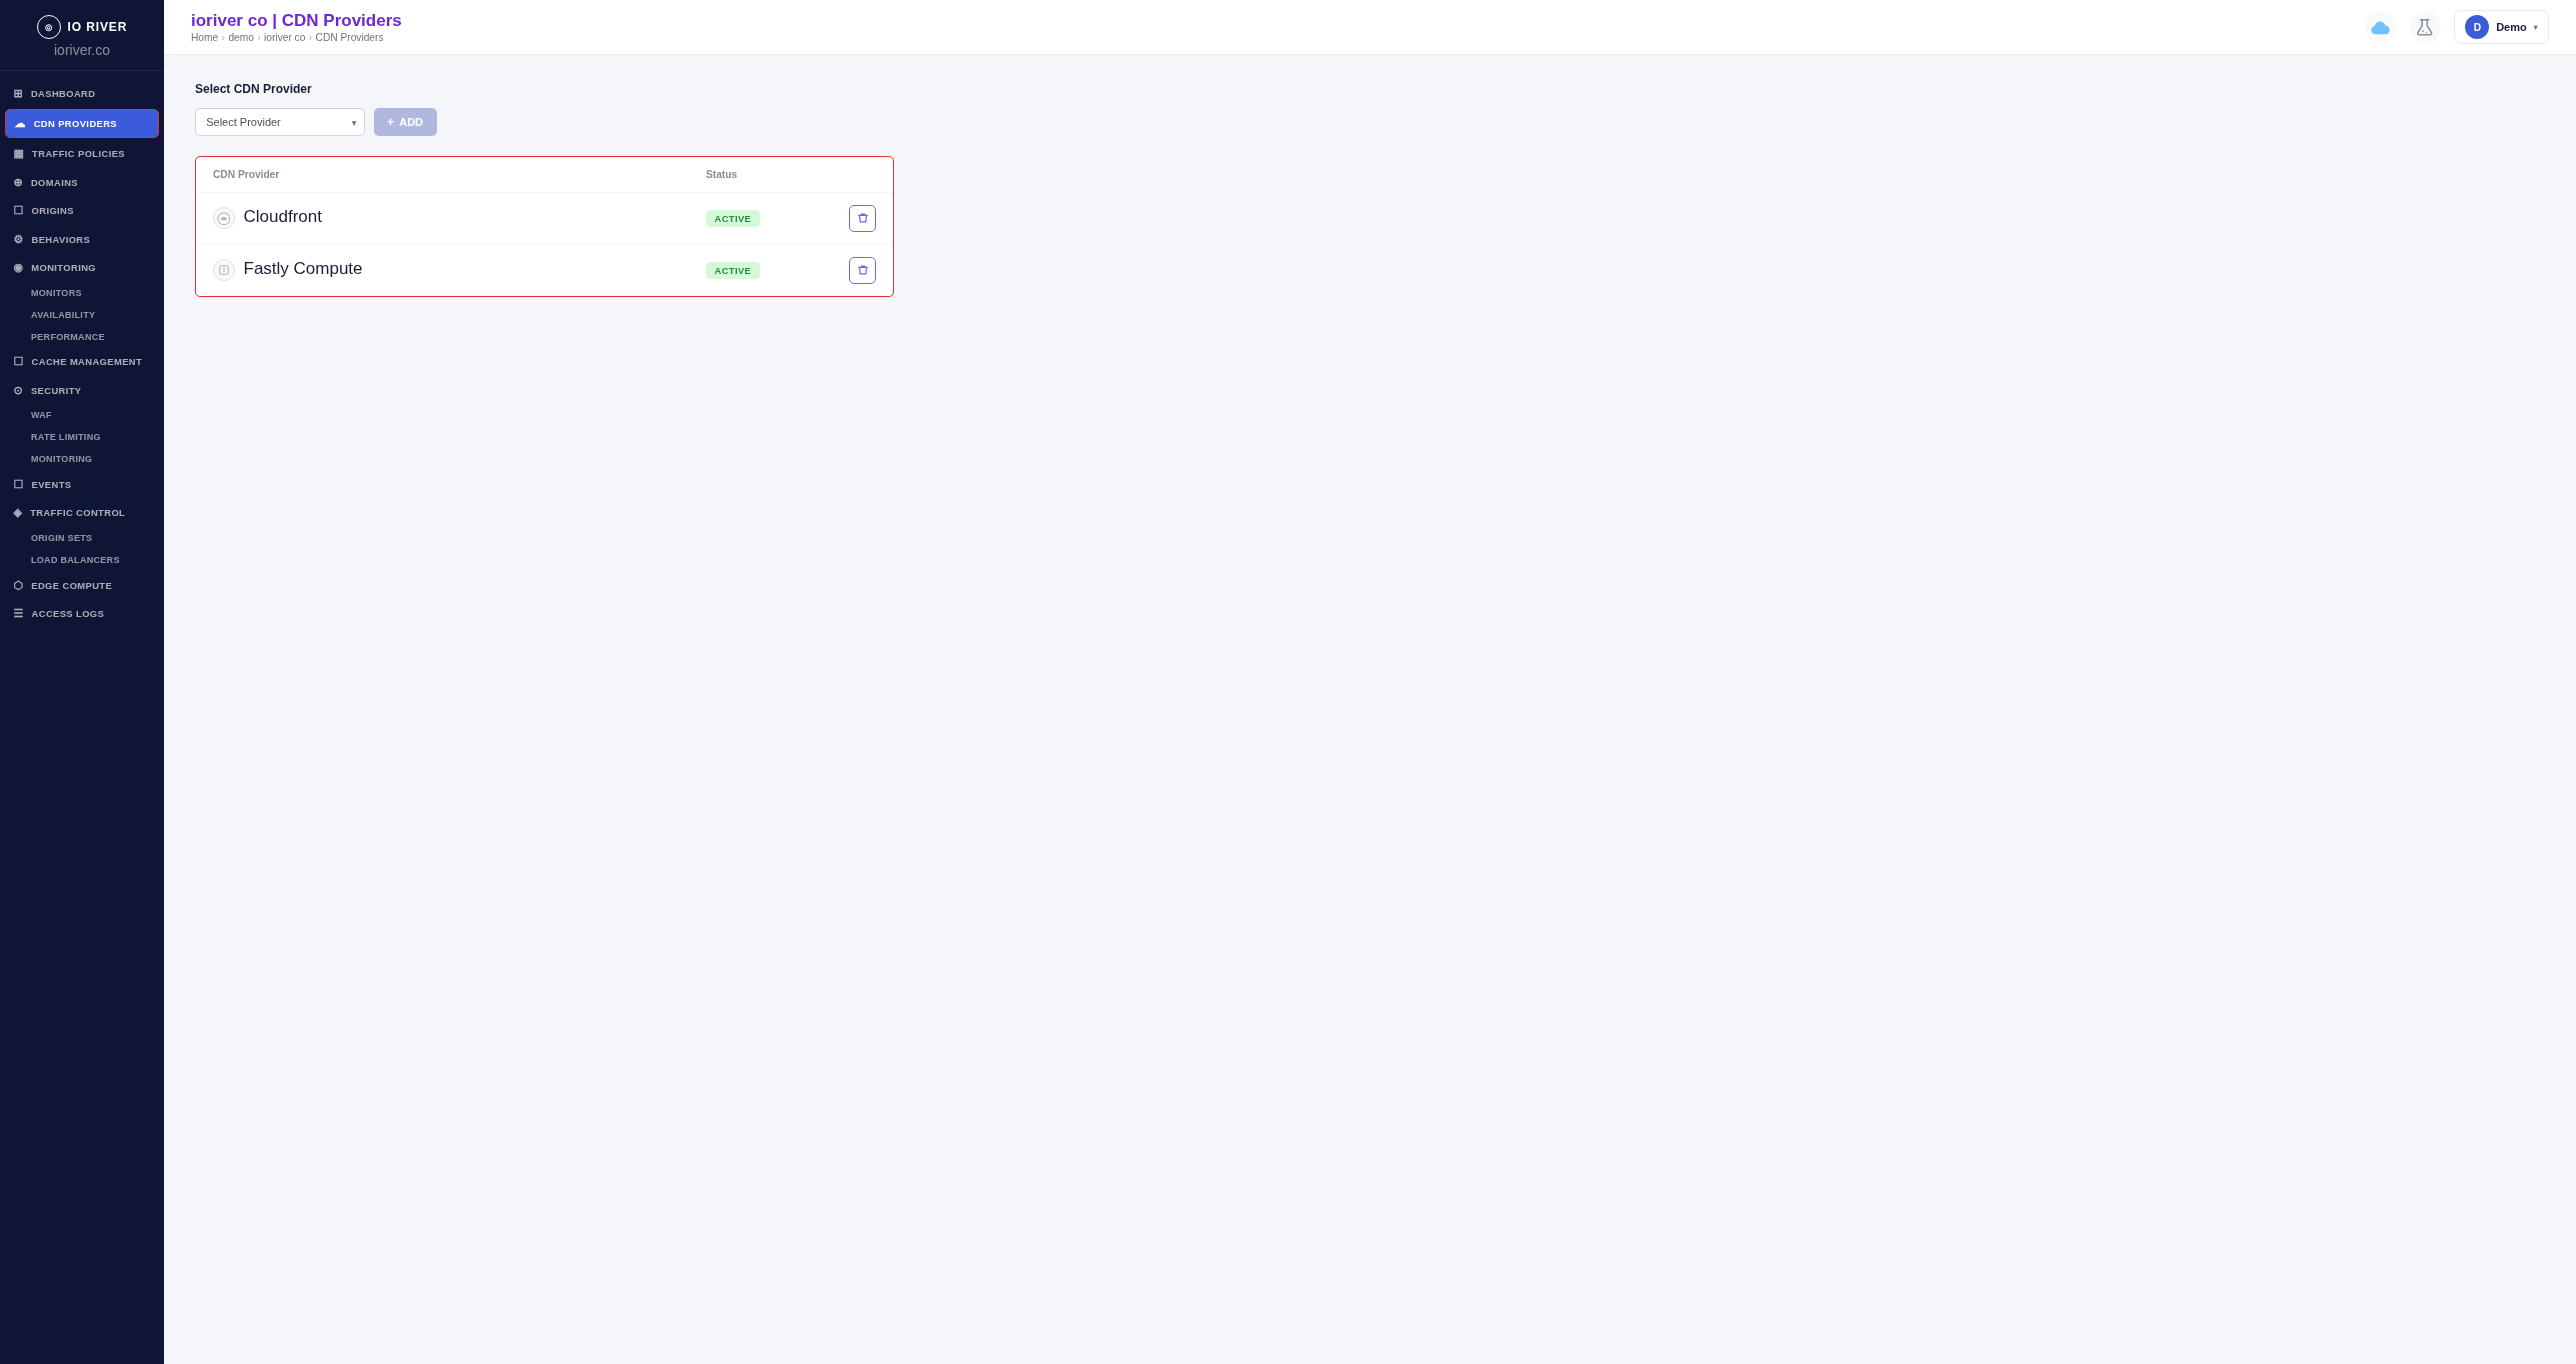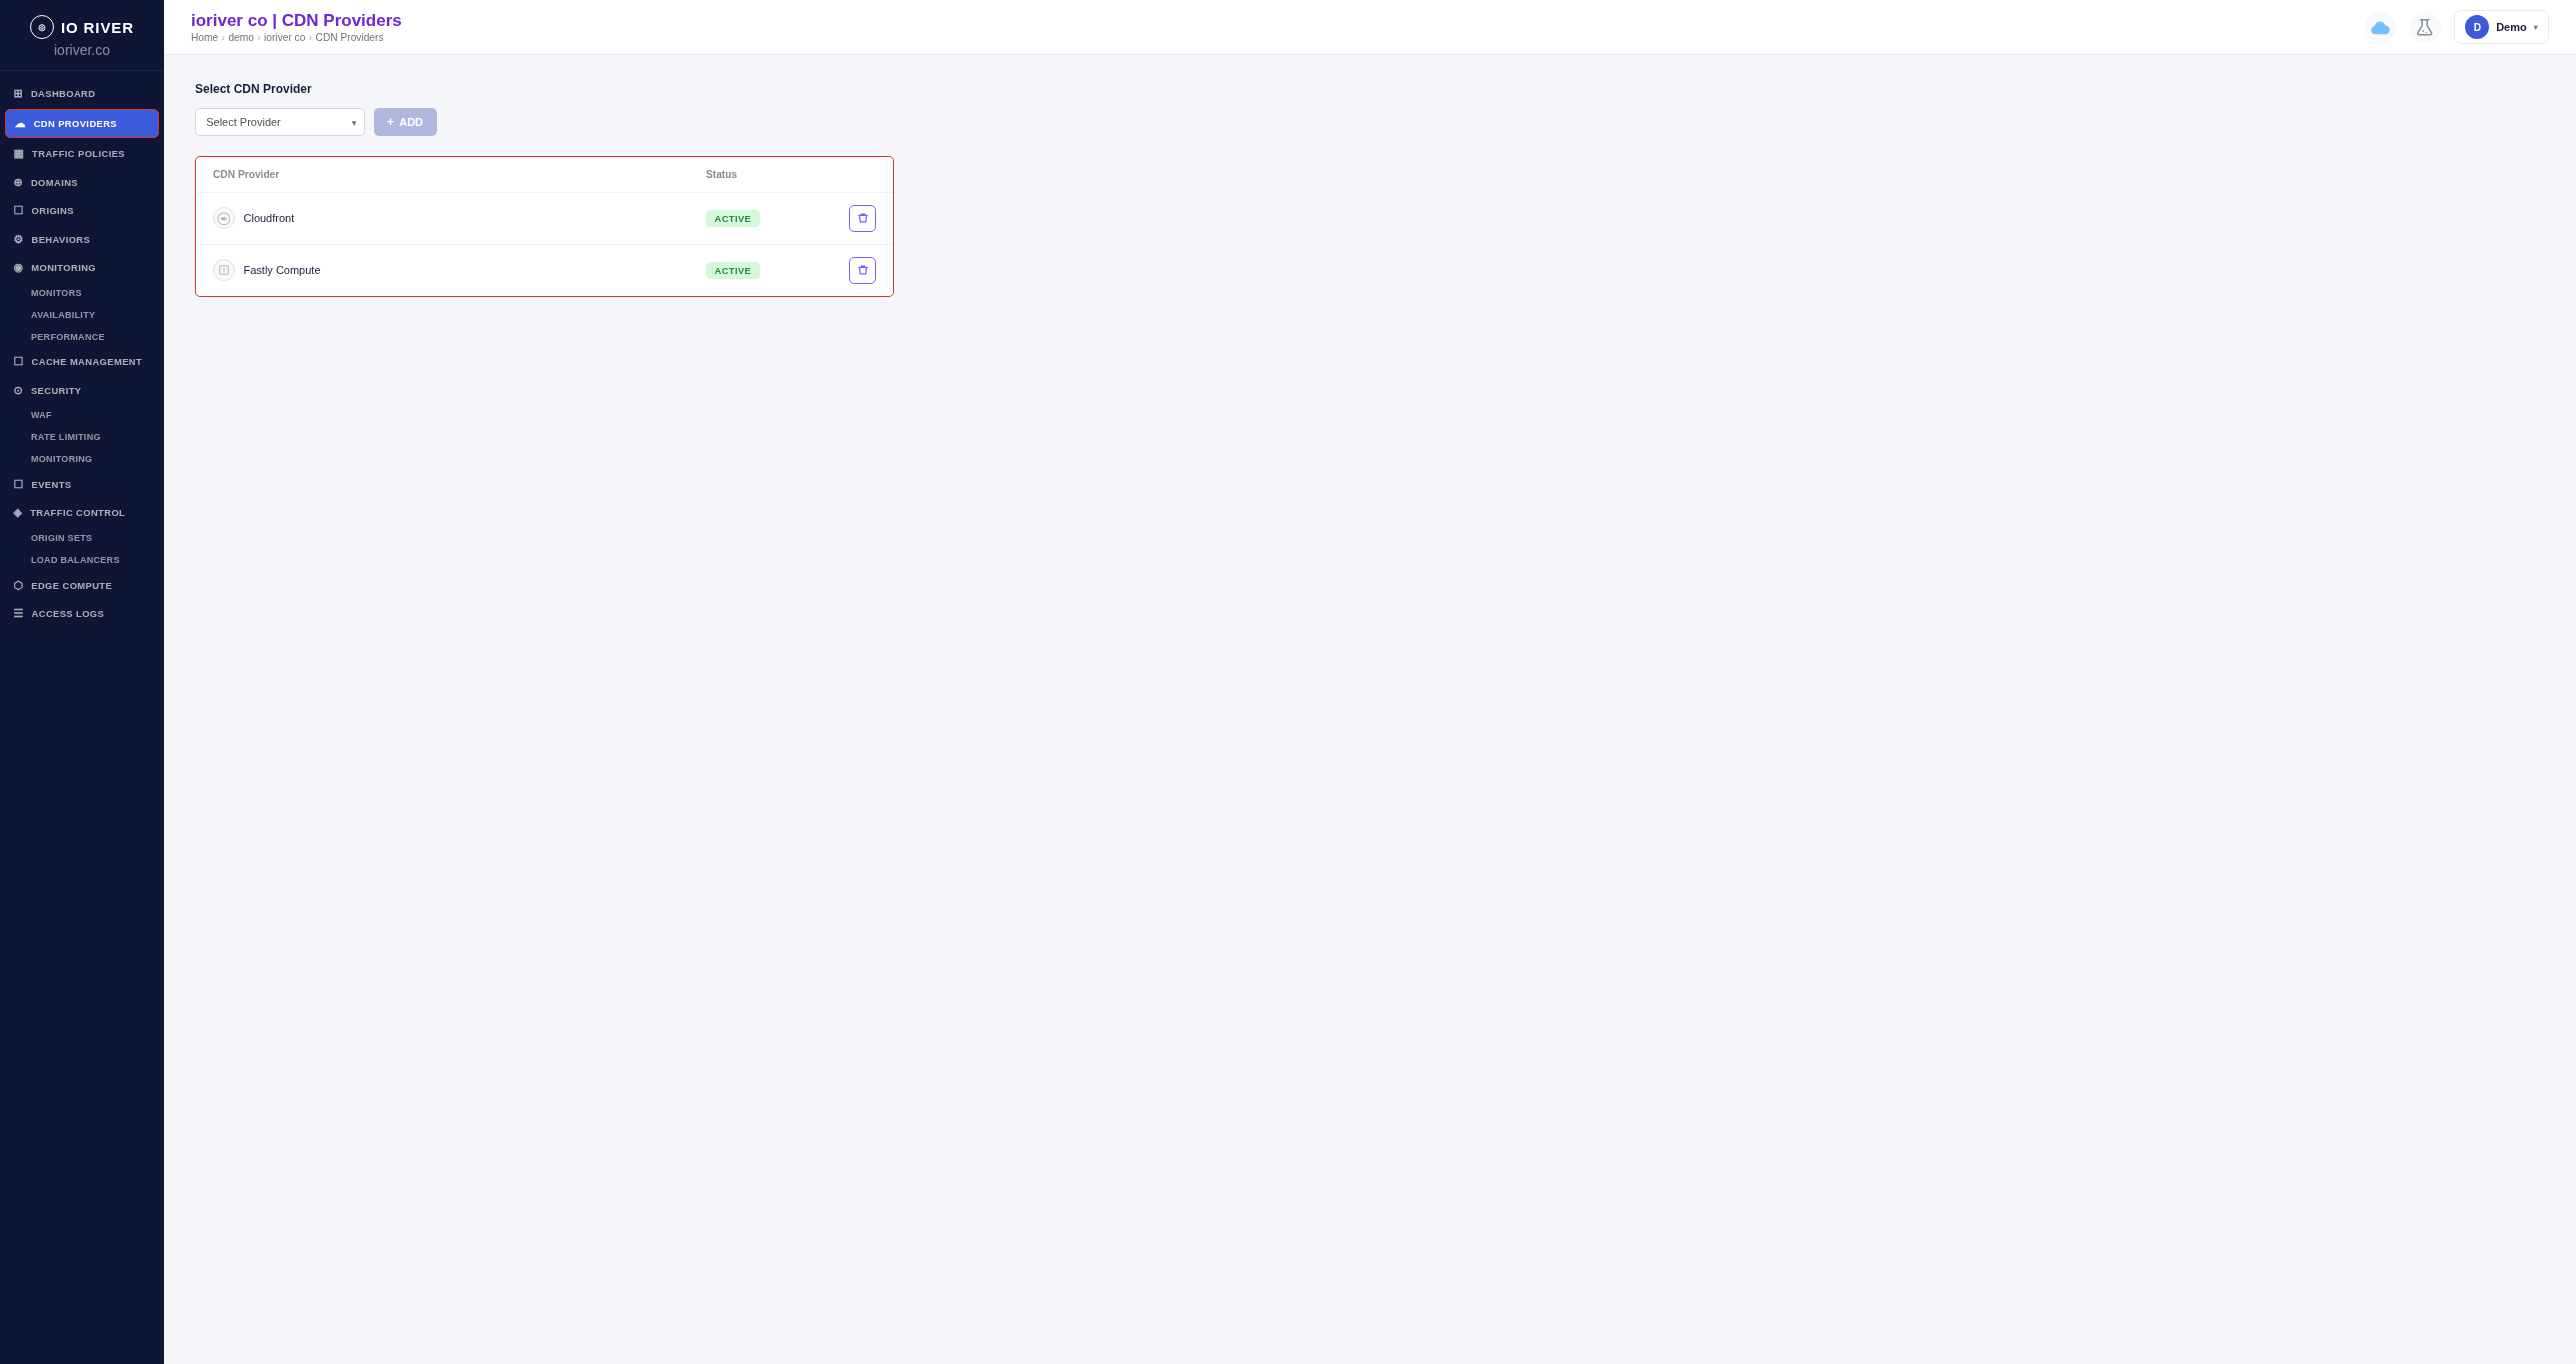--- a/index.html
+++ b/index.html
@@ -29,21 +29,21 @@
       gap: 6.8px;
     }
     .logo-icon {
       width: 24px; height: 24px;
       border: 1.7px solid #fff;
       border-radius: 50%;
       display: flex; align-items: center; justify-content: center;
       font-size: 8.5px; color: #fff; font-weight: bold;
     }
     .logo-text {
-      font-size: 15px; font-weight: 700; color: #fff; letter-spacing: 0.9px;
+      font-size: 12px; font-weight: 700; color: #fff; letter-spacing: 0.9px;
     }
     .logo-sub {
       font-size: 14px; color: rgba(255,255,255,0.5); margin-top: 2.6px;
     }
 
     .sidebar-nav { flex: 1; padding: 8.5px 0; }
 
     .nav-item {
       display: flex; align-items: center; gap: 7.7px;
       padding: 7.7px 13.6px;
@@ -181,22 +181,22 @@
     .col-action { width: 51px; }
 
     .table-row {
       display: flex; align-items: center;
       padding: 12px 17px;
       border-bottom: 0.9px solid #f1f3f5;
     }
     .table-row:last-child { border-bottom: none; }
 
     .provider-cell {
-      flex: 1; display: flex; align-items: center; gap: 8.5px;
-      font-size: 11px; font-weight: 500; color: #1a1f36;
+      flex: 1; display: flex; gap: 8.5px;
+      font-size: 17px; font-weight: 500; color: #1a1f36;
     }
     .provider-logo {
       width: 22px; height: 22px; border-radius: 50%;
       border: 1.3px solid #dee2e6;
       display: flex; align-items: center; justify-content: center;
       font-size: 8.5px; color: #868e96; background: #f8f9fa;
     }
     .status-cell { width: 119px; }
     .status-badge {
       display: inline-block;

